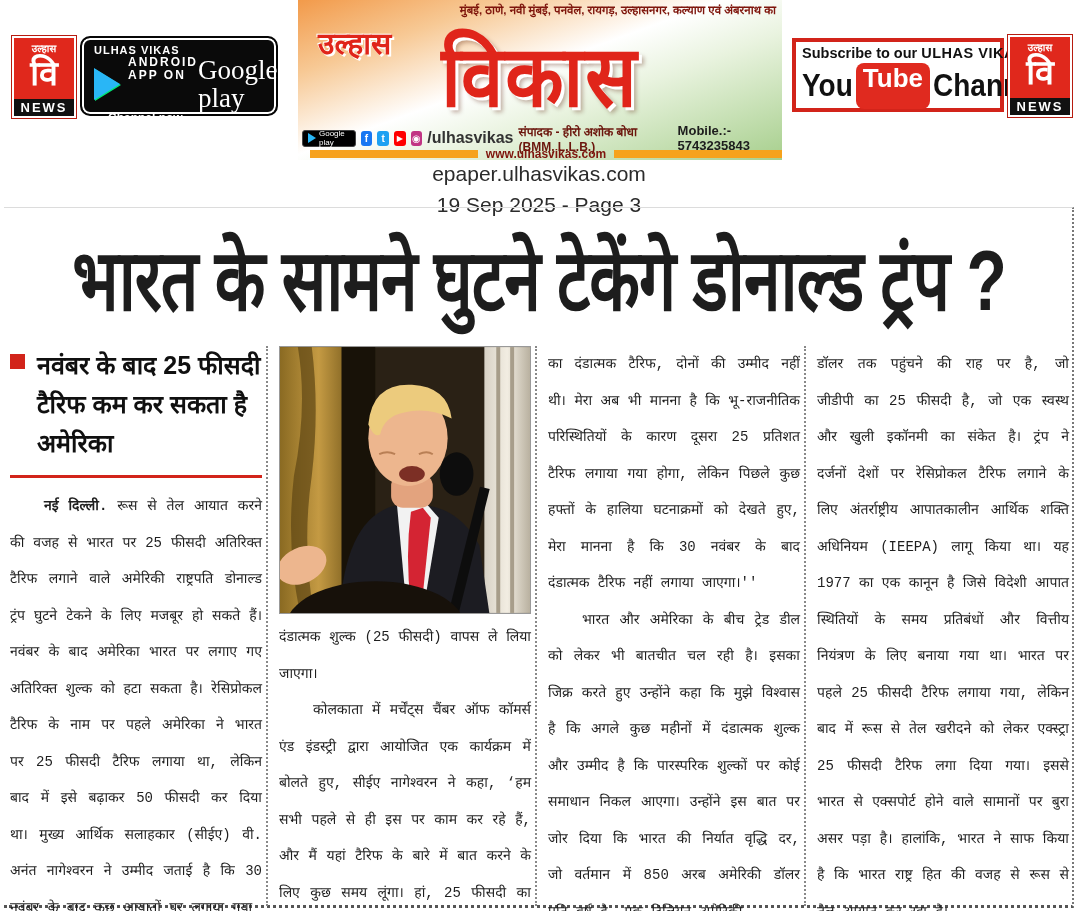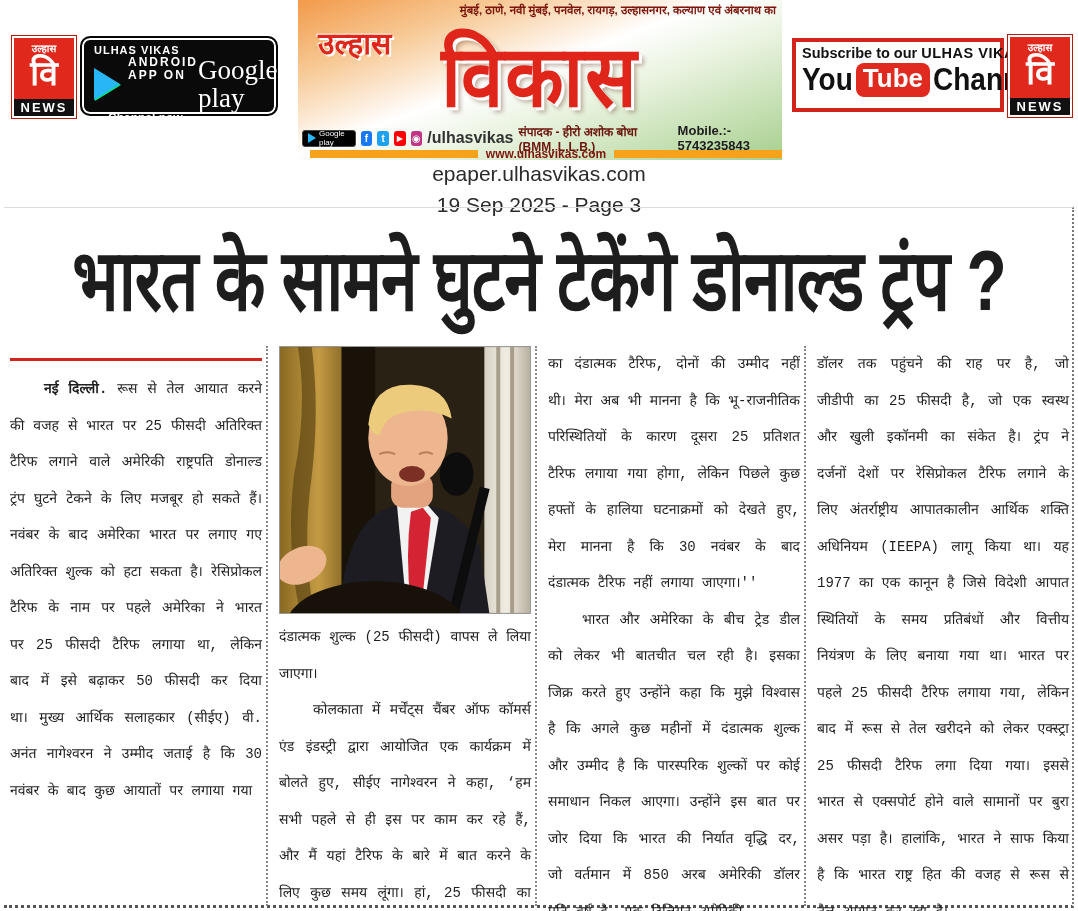--- a/index.html
+++ b/index.html
@@ -61,21 +61,21 @@
 
   
   #yt-banner { left:792px; top:38px; width:212px; height:74px; background:#fff;
     border:4px solid #d2241a; padding:3px 6px; }
   .yt-line1 { font-size:14.5px; color:#111; white-space:nowrap; }
   .yt-line1 .pref { font-weight:bold; }
   .yt-line1 .brand { font-weight:bold; letter-spacing:.5px; }
   .yt-line2 { display:flex; align-items:center; gap:3px; margin-top:2px; }
   .yt-you, .yt-channel { font-size:28px; font-weight:bold; color:#111; transform:scaleY(1.1); }
   .yt-tube { background:#e02a1f; color:#fff; font-size:26px; font-weight:bold;
-    border-radius:8px; padding:0 7px 4px; line-height:30px;text-align:right; }
+    border-radius:8px; padding:0 7px 16px; line-height:30px;text-align:right; }
 
   
   .meta-line { position:absolute; left:0; width:100%; text-align:center; color:#2b2b2b; font-size:21px; }
 
   
   #article { left:4px; top:207px; width:1070px; height:701px;
     border-top:1px solid #dcdcdc; border-right:2px dotted #777; border-bottom:3px dotted #555; }
   #headline { left:0; top:218px; width:1078px; text-align:center; font-size:66px; font-weight:bold;
     color:#1d1d1d; letter-spacing:-1px; transform:scaleY(1.3); transform-origin:top center;
     white-space:nowrap; }
@@ -166,20 +166,24 @@
 
   <div id="article" class="abs"></div>
 
   <div id="headline" class="abs">भारत के सामने घुटने टेकेंगे डोनाल्ड ट्रंप ?</div>
 
   <div class="abs vsep" style="left:266px;"></div>
   <div class="abs vsep" style="left:535px;"></div>
   <div class="abs vsep" style="left:804px;"></div>
 
   <div class="abs col" style="left:10px;">
+    <div class="subhead-wrap">
+      <span class="bullet"></span>
+      <div class="subhead">नवंबर के बाद 25 फीसदी टैरिफ कम कर सकता है अमेरिका</div>
+    </div>
     <div class="red-rule"></div>
     <p class="body-txt indent"><span class="dateline">नई दिल्ली.</span> <span>रूस से तेल आयात करने की वजह से भारत पर 25 फीसदी अतिरिक्त टैरिफ लगाने वाले अमेरिकी राष्ट्रपति डोनाल्ड ट्रंप घुटने टेकने के लिए मजबूर हो सकते हैं। नवंबर के बाद अमेरिका भारत पर लगाए गए अतिरिक्त शुल्क को हटा सकता है। रेसिप्रोकल टैरिफ के नाम पर पहले अमेरिका ने भारत पर 25 फीसदी टैरिफ लगाया था, लेकिन बाद में इसे बढ़ाकर 50 फीसदी कर दिया था। मुख्य आर्थिक सलाहकार (सीईए) वी. अनंत नागेश्वरन ने उम्मीद जताई है कि 30 नवंबर के बाद कुछ आयातों पर लगाया गया</span></p>
   </div>
 
   <div class="abs col" style="left:279px;">
     <svg class="photo" viewBox="0 0 252 268" aria-hidden="true">
       <defs>
         <linearGradient id="curt" x1="0" y1="0" x2="1" y2="0">
           <stop offset="0" stop-color="#8a6a22"></stop>
             <stop offset=".5" stop-color="#c49a43"></stop>

